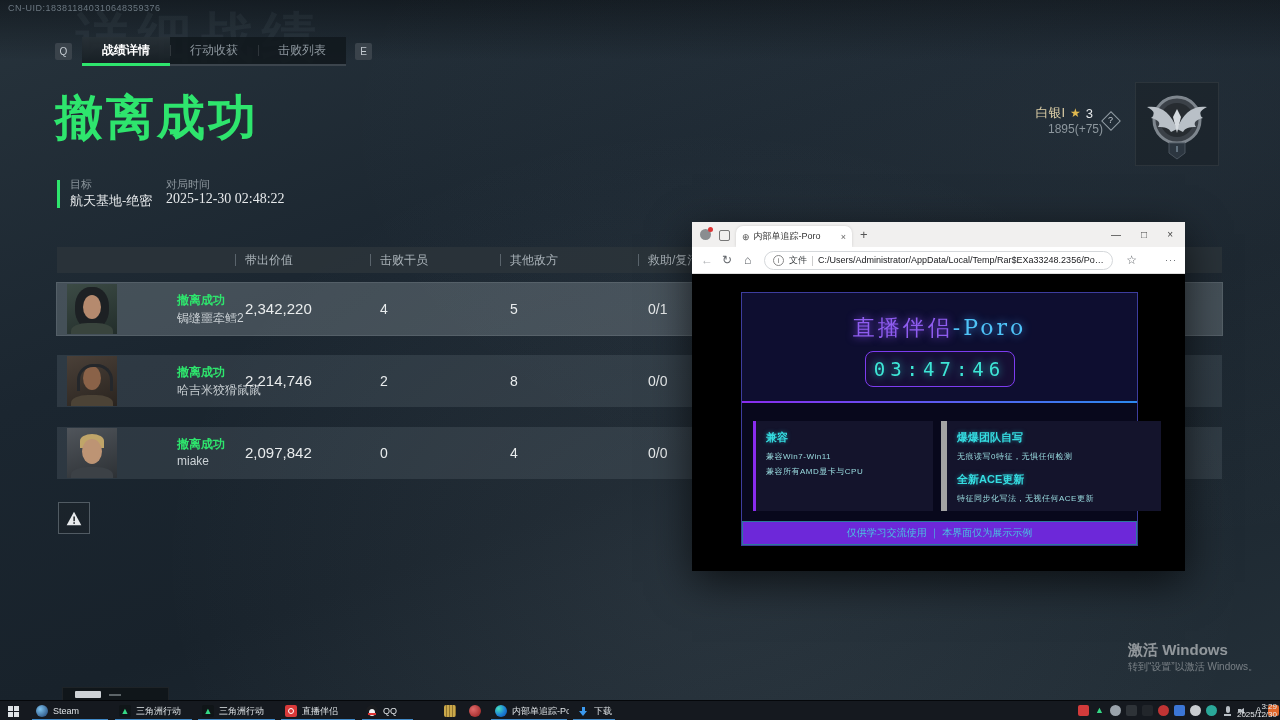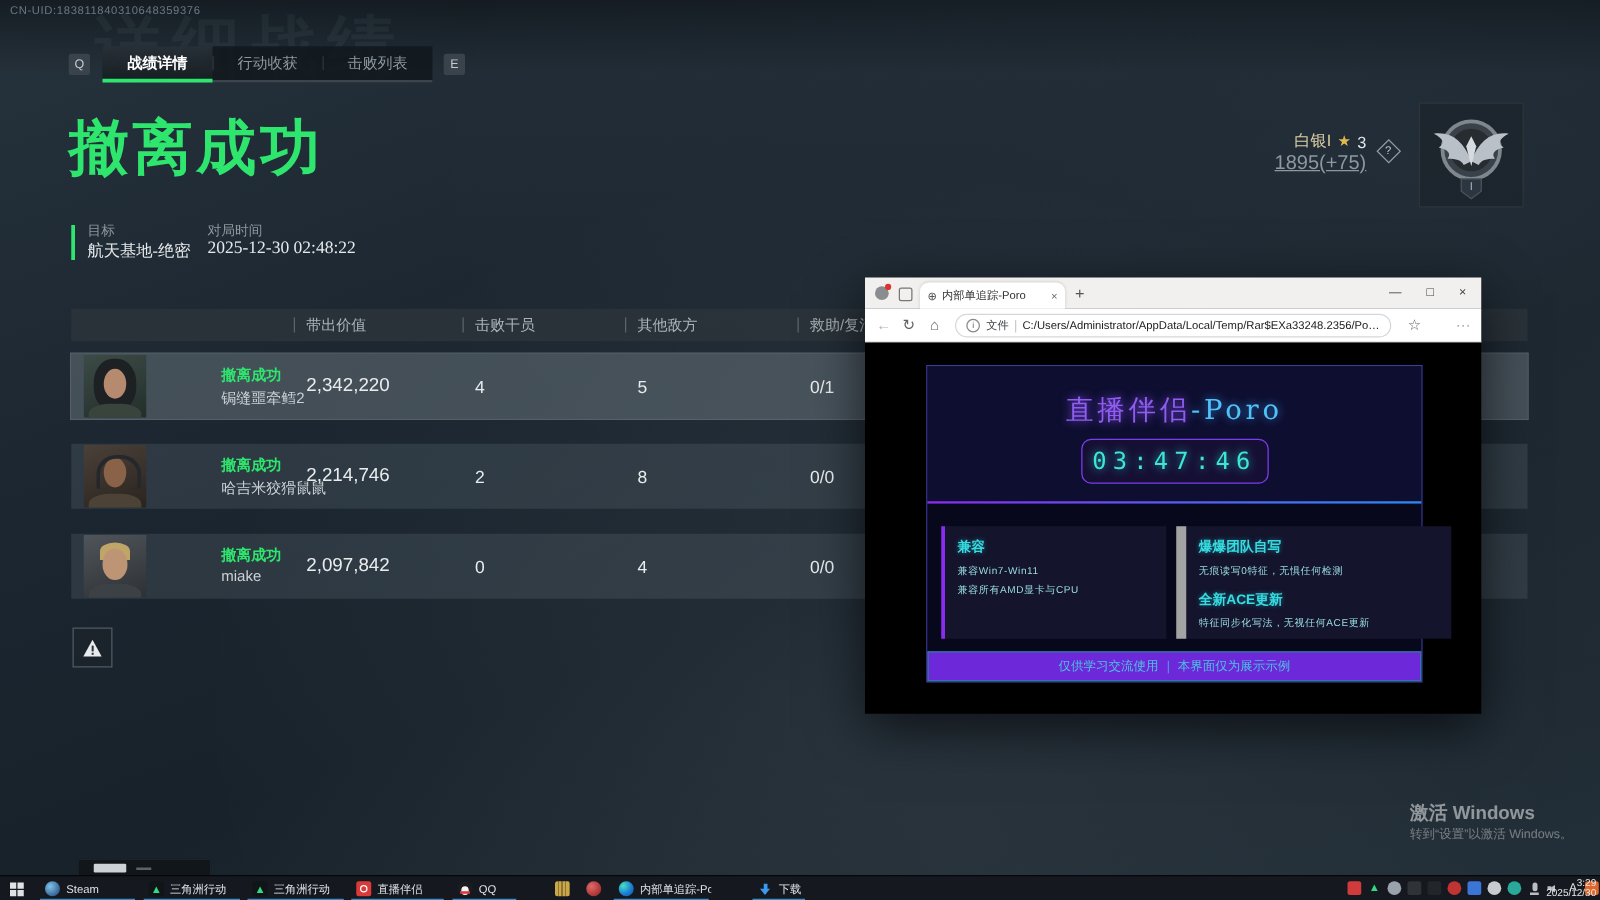--- a/index.html
+++ b/index.html
@@ -24,21 +24,21 @@
   
   .result-title{left:55px;top:86px;font-size:48px;font-weight:900;color:#2ee56d;letter-spacing:3px;}
   .info-bar{left:57px;top:180px;width:3px;height:28px;background:#2ee56d;}
   .ilabel{font-size:11px;color:#8d979e;}
   .ivalue{font-size:13px;color:#e6e9eb;font-family:Liberation Serif, serif;}
   
   .rank-line{right:187px;top:104px;display:flex;gap:5px;align-items:center;}
   .rank-tier{font-size:13px;color:#dbcda6;}
   .rank-star{font-size:12px;color:#e0b94f;}
   .rank-count{font-size:13px;color:#e6e9eb;}
-  .rank-pts{right:187px;top:122px;font-size:16px;color:#8d979e;text-decoration:underline;}
+  .rank-pts{right:177px;top:122px;font-size:12px;color:#8d979e;}
   .diamond{left:1104px;top:114px;width:12px;height:12px;border:1px solid #939da5;transform:rotate(45deg);}
   .diamond-q{left:1103px;top:112px;width:15px;height:15px;display:flex;align-items:center;justify-content:center;font-size:9px;color:#c3cad0;}
   .emblem{left:1135px;top:82px;width:82px;height:82px;background:rgba(26,33,39,0.55);border:1px solid rgba(255,255,255,0.07);display:flex;align-items:center;justify-content:center;}
   
   .thead{left:57px;top:247px;width:1165px;height:26px;background:rgba(44,52,59,0.82);}
   .hcell{position:absolute;top:0;line-height:26px;font-size:12px;color:#aab3b9;}
   .hcell::before{content:"";position:absolute;left:-10px;top:7px;width:1px;height:12px;background:#5a646c;}
   .trow{left:57px;width:1165px;height:52px;background:rgba(116,128,136,0.22);}
   .trow.sel{background:rgba(152,164,172,0.32);outline:1px solid rgba(230,240,245,0.28);}
   .avatar{position:absolute;left:10px;top:1px;width:50px;height:50px;overflow:hidden;}
@@ -92,21 +92,21 @@
   .card{position:absolute;left:49px;top:18px;width:395px;height:252px;border:1px solid #3d3d9e;background:#090920;}
   .card-header{position:absolute;left:0;right:0;top:0;height:108px;background:#0e0e30;}
   .hdr-div{position:absolute;left:0;right:0;top:108px;height:2px;background:linear-gradient(90deg,#8a2cf0,#2c8af0);}
   .ptitle{position:absolute;top:20px;width:100%;text-align:center;font-family:"DejaVu Serif",serif;font-size:22px;letter-spacing:3px;white-space:nowrap;}
   .ptitle .zh{color:#8f5df0;text-shadow:0 0 8px rgba(140,80,255,0.9);}
   .ptitle .en{color:#4fc3f7;text-shadow:0 0 8px rgba(60,160,255,0.8);}
   .timer{position:absolute;left:50%;transform:translateX(-50%);top:58px;width:148px;height:34px;border:1px solid #7d3cf0;border-radius:8px;background:rgba(30,16,56,0.5);display:flex;align-items:center;justify-content:center;font-family:"DejaVu Sans Mono",monospace;font-size:19px;letter-spacing:5px;color:#3ee6d6;text-shadow:0 0 8px rgba(40,220,210,0.8);}
   .card-body{position:absolute;left:0;right:0;top:110px;bottom:24px;background:#08081c;}
   .panel{position:absolute;top:18px;height:90px;background:#14142c;padding:7px 10px;box-sizing:border-box;}
   .panel.pl-left{left:11px;width:180px;border-left:3px solid #8a2cf0;}
-  .panel.pl-right{left:199px;width:220px;border-left:8px solid #a3a3a3;}
+  .panel.pl-right{left:199px;width:220px;border-left:6px solid #a3a3a3;}
   .ph{font-size:11px;font-weight:bold;color:#35dce0;margin:2px 0 6px;text-shadow:0 0 4px rgba(40,200,220,0.5);}
   .pl{font-size:8px;color:#9adce0;margin:4px 0;letter-spacing:0.5px;}
   .card-footer{position:absolute;left:0;right:0;bottom:0;height:24px;border:1px solid #2a7a9a;box-sizing:border-box;display:flex;align-items:center;justify-content:center;font-size:10px;color:#49c4e0;background:#6d28d9;}
   
   .taskbar{left:0;top:700px;width:1280px;height:20px;background:#15191f;border-top:1px solid #05070a;}
   .tb-app{position:absolute;top:0;height:20px;display:flex;align-items:center;gap:5px;padding:0 6px;font-size:9px;color:#dfe3e6;box-sizing:border-box;white-space:nowrap;overflow:hidden;}
   .tb-ul::after{content:"";position:absolute;left:2px;right:2px;bottom:0;height:2px;background:#4aa0e8;opacity:0.85;}
   .win-ic{width:11px;height:11px;display:grid;grid-template-columns:5px 5px;grid-template-rows:5px 5px;gap:1px;flex:none;}
   .win-ic i{background:#dfe3e6;}
   .ic{width:12px;height:12px;flex:none;position:relative;border-radius:2px;}
@@ -333,21 +333,21 @@
     <div class="tb-app" style="left:438px;width:24px">
       <span class="ic ic-gold"></span>
     </div>
     <div class="tb-app" style="left:463px;width:24px">
       <span class="ic ic-redb"></span>
     </div>
     <div class="tb-app tb-ul" style="left:489px;width:80px">
       <span class="ic ic-edge"></span>
       <span>内部单追踪-Poro - ...</span>
     </div>
-    <div class="tb-app tb-ul" style="left:600px;width:46px">
+    <div class="tb-app tb-ul" style="left:571px;width:46px">
       <span class="ic ic-dl">
           <span class="arr"></span>
           <span class="stem"></span>
         </span>
       <span>下载</span>
     </div>
 
     <div class="tray">
       <span class="tico" style="background:#d23b3b"></span>
       <span class="tico ic-df" style="background:none;font-size:9px;color:#35d985;text-align:center;line-height:11px">▲</span>

